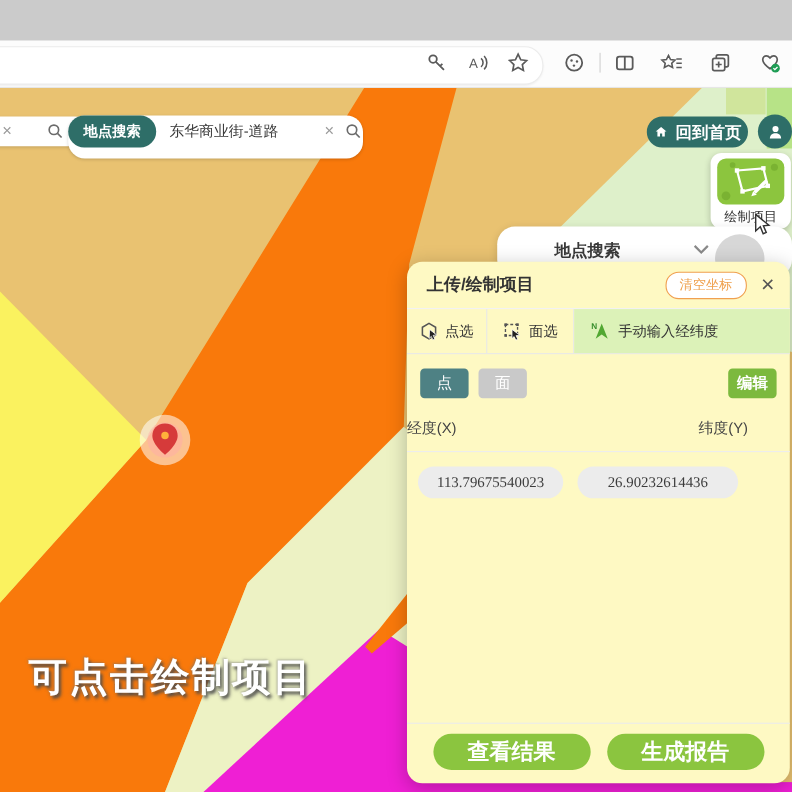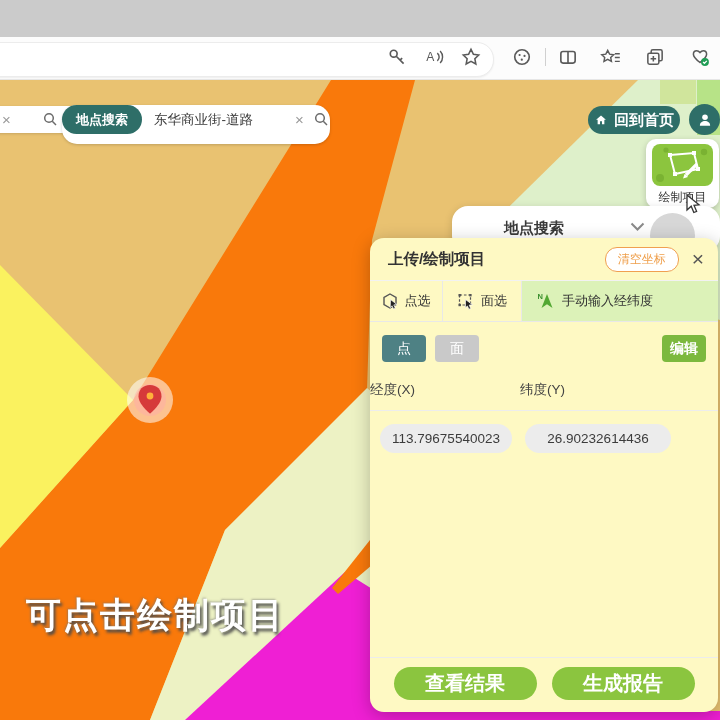--- a/index.html
+++ b/index.html
@@ -45,23 +45,23 @@
   .tab{display:flex;align-items:center;justify-content:center;gap:6px;font-size:13px;color:#333;border-right:1px solid #e8e8e8;}
   .tab:nth-child(1){width:72px;} .tab:nth-child(2){width:78px;}
   .tab.active{flex:1;background:#dcf2b8;border-right:none;justify-content:flex-start;padding-left:14px;}
   #panel-body{flex:1;display:flex;flex-direction:column;}
   #modes{display:flex;align-items:center;padding:13px 12px 10px 12px;}
   .mode-btn{width:44px;height:27px;border:none;border-radius:4px;color:#fff;font-size:14px;cursor:pointer;font-family:inherit;}
   #mode-point{background:#4e8184;}
   #mode-area{background:#c9c9c9;margin-left:9px;}
   #edit-btn{margin-left:auto;width:44px;height:27px;border:none;border-radius:4px;background:#7cb93e;color:#fff;font-size:14px;font-weight:bold;cursor:pointer;font-family:inherit;}
   #cols{display:flex;padding:9px 0 11px 0;border-bottom:1px solid #ededed;font-size:13.5px;color:#444;}
-  #col-x{width:150px;text-align:left;} #col-y{width:160px;text-align:left;}
+  #col-x{width:150px;text-align:left;} #col-y{width:160px;text-align:right;}
   #coords-row{display:flex;padding:13px 10px;}
-  .coord-pill{height:29px;background:#ececec;border-radius:15px;font-size:13.5px;color:#3c3c3c;text-align:center;line-height:29px;border:none;font-family:Liberation Sans, sans-serif;}
+  .coord-pill{height:29px;background:#ececec;border-radius:15px;font-size:13.5px;color:#3c3c3c;text-align:center;line-height:29px;border:none;font-family:Liberation Serif, serif;}
   #coord-x{width:132px;margin-left:0;} #coord-y{width:146px;margin-left:13px;}
   #panel-footer{border-top:1px solid #ececec;padding:9px 0 12px 0;display:flex;justify-content:center;gap:15px;}
   .big-btn{width:143px;height:33px;border:none;border-radius:17px;background:#8bc53f;color:#fff;font-size:20px;font-weight:bold;cursor:pointer;font-family:inherit;}
 </style>
 </head>
 <body>
 
 <div id="stage">
 
   <svg class="abs" style="left:0;top:80px;" width="720" height="640" viewBox="0 0 720 640">

